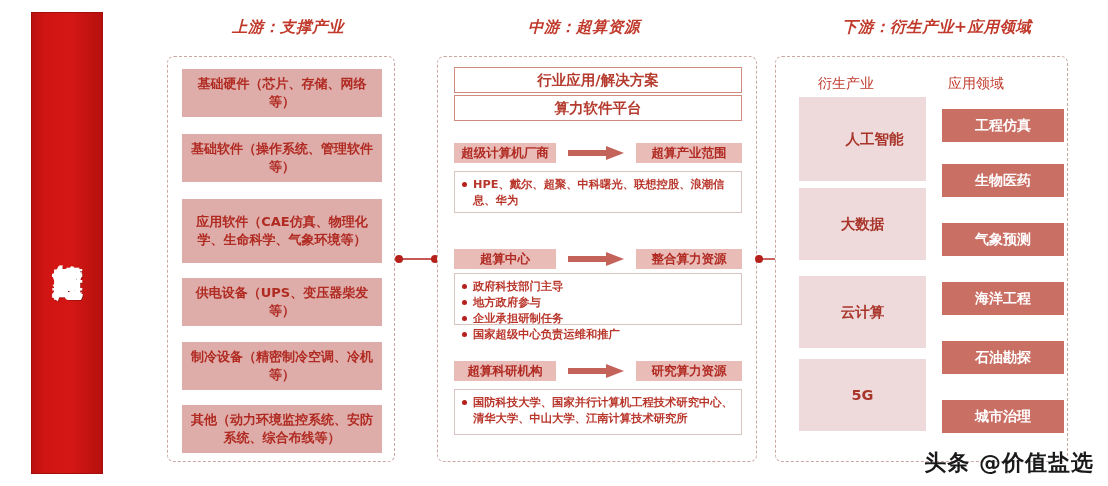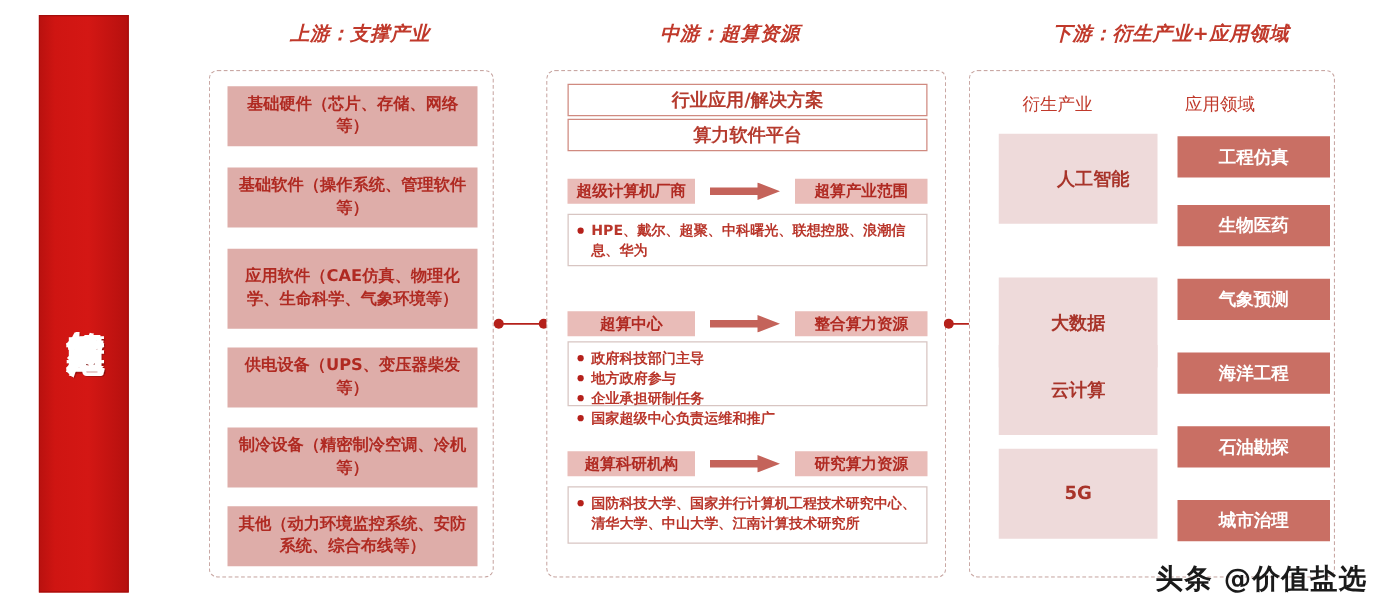--- a/index.html
+++ b/index.html
@@ -292,22 +292,22 @@
   <line x1="4" y1="5" x2="32" y2="5" stroke="#b5201a" stroke-width="1.4"></line>
   <circle cx="4" cy="5" r="4" fill="#b5201a"></circle>
   <circle cx="32" cy="5" r="4" fill="#b5201a"></circle>
 </svg>
 
 <div class="stage" id="stage-down">
 
   <div class="sub-header" id="sub-derivative">衍生产业</div>
   <div class="sub-header" id="sub-application">应用领域</div>
 
-  <div class="deriv-box" style="top:50px;height:72px;padding-left:24px;">人工智能</div>
-  <div class="deriv-box" style="top:131px;height:72px;margin-top:34px;">大数据</div>
+  <div class="deriv-box" style="top:40px;height:84px;padding-left:24px;">人工智能</div>
+  <div class="deriv-box" style="top:131px;height:72px;">大数据</div>
   <div class="deriv-box" style="top:219px;height:72px;">云计算</div>
   <div class="deriv-box" style="top:302px;height:72px;">5G</div>
 
   <div class="app-box" style="top:52px;">工程仿真</div>
   <div class="app-box" style="top:166px;">气象预测</div>
   <div class="app-box" style="top:107px;">生物医药</div>
   <div class="app-box" style="top:225px;">海洋工程</div>
   <div class="app-box" style="top:284px;">石油勘探</div>
   <div class="app-box" style="top:343px;">城市治理</div>
 

